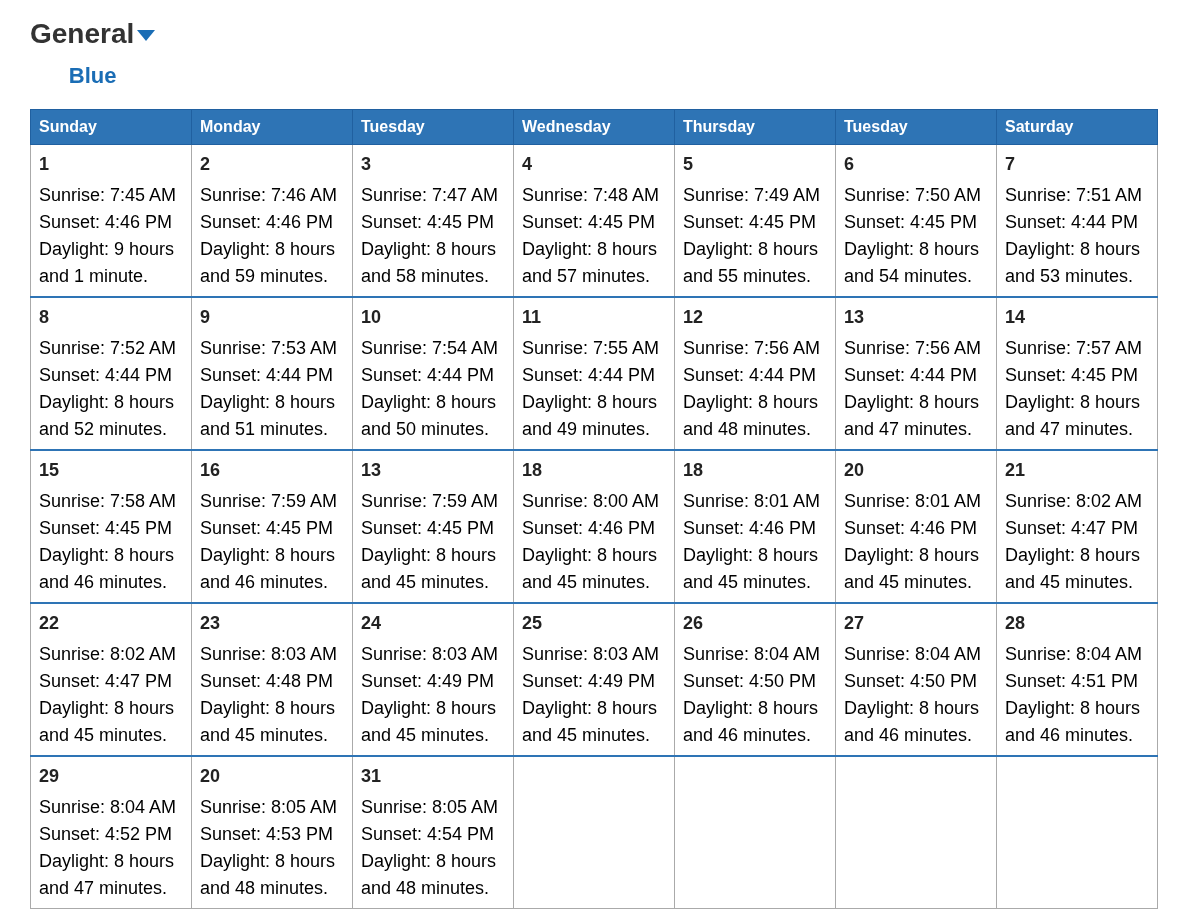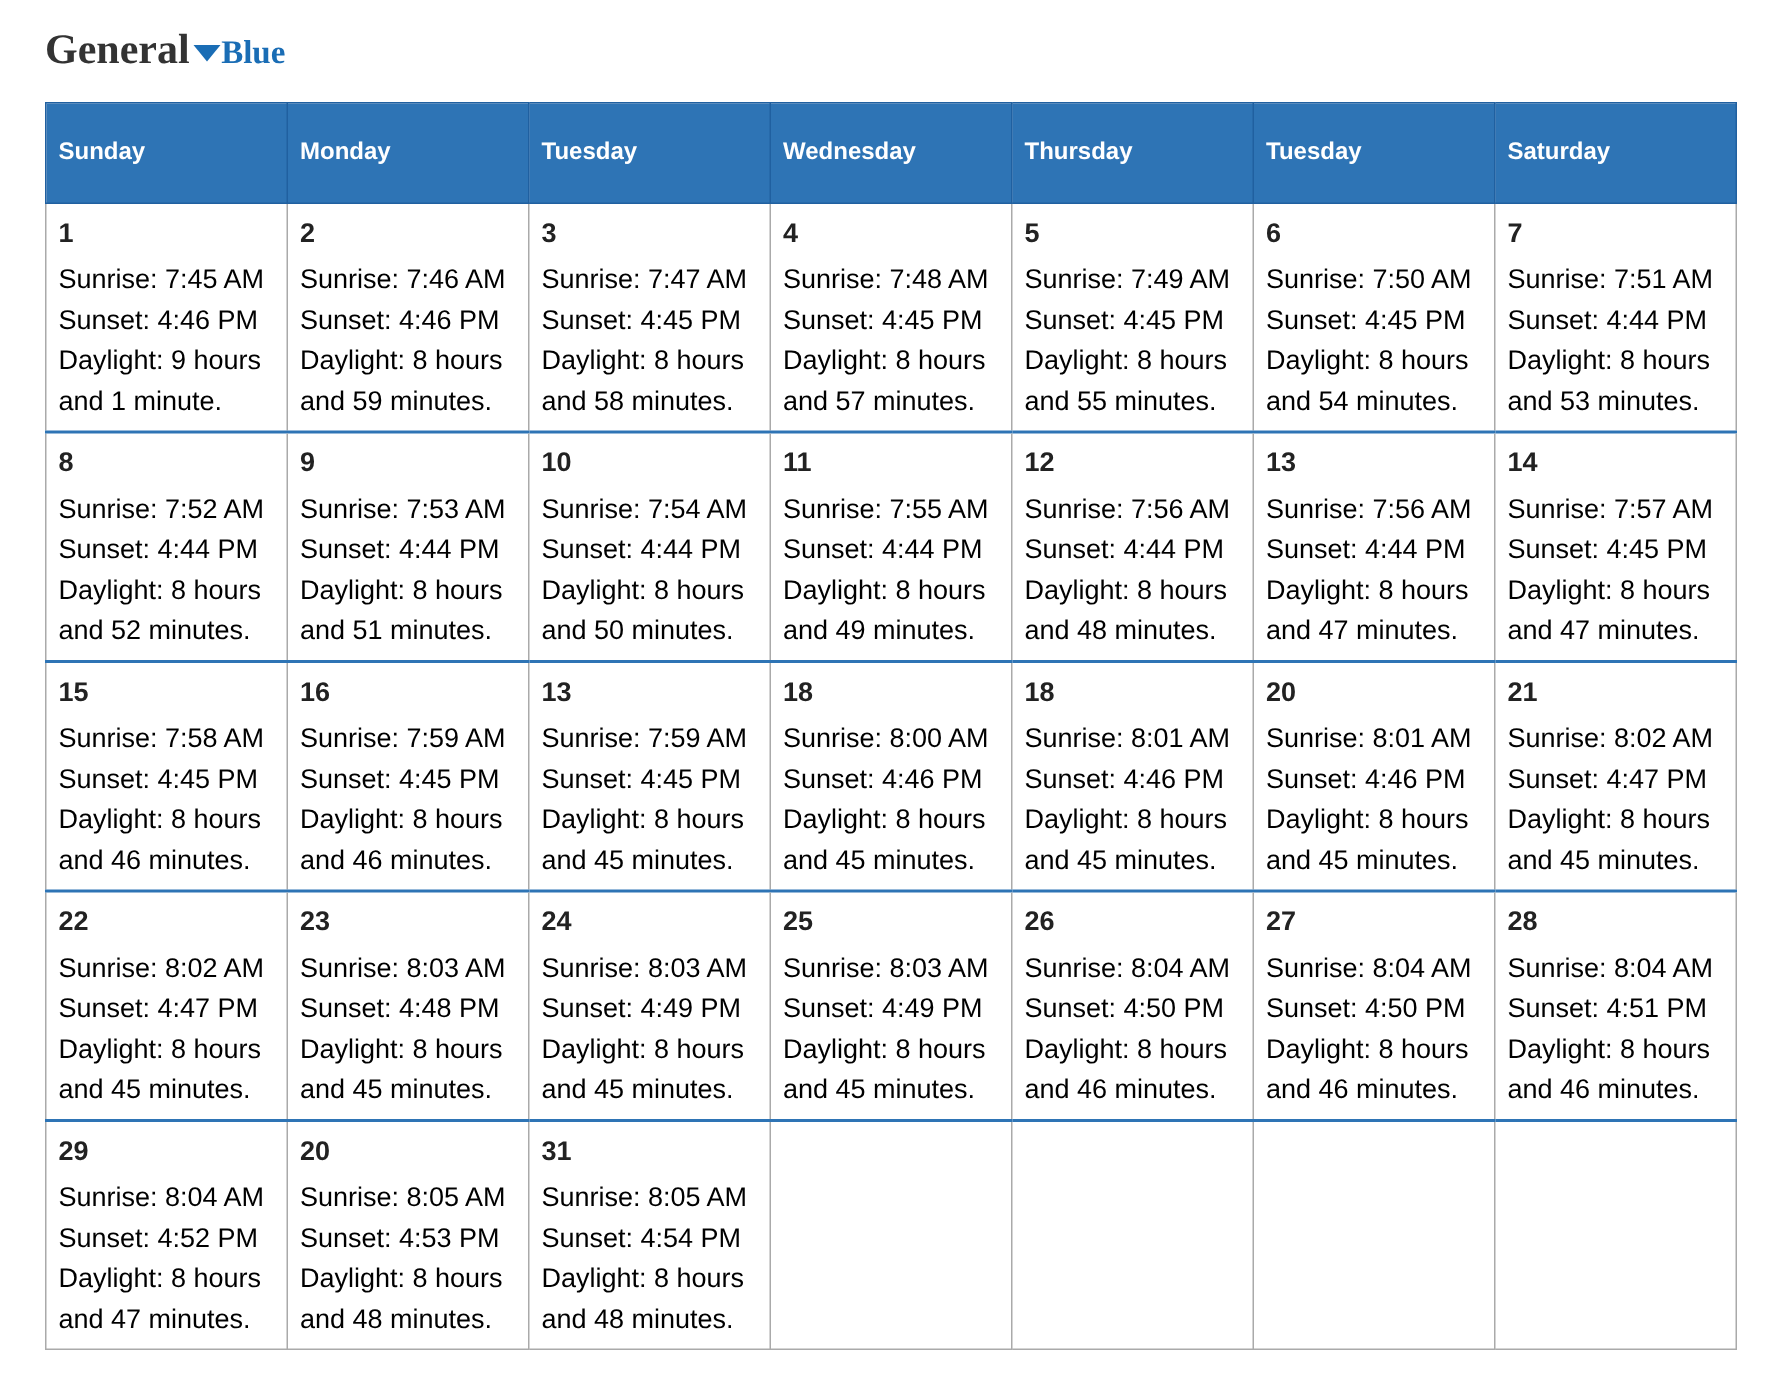--- a/index.html
+++ b/index.html
@@ -12,35 +12,34 @@
       padding: 20px 30px;
     }
     .header {
       display: flex;
       justify-content: space-between;
       align-items: flex-start;
       margin-bottom: 20px;
     }
     .logo {
       display: flex;
-      flex-direction: row;
+      flex-direction: column;
       align-items: center;
-      font-family: Liberation Serif, serif;
     }
     .logo-text {
       font-size: 28px;
       font-weight: bold;
       color: #333;
       line-height: 1;
     }
     .logo-line2 {
       font-size: 22px;
       font-weight: bold;
       color: #1a6db5;
-      margin-top: 2px;
+      margin-top: 15px;
     }
     .title-block {
       text-align: right;
     }
     .month-title {
       font-size: 52px;
       font-weight: bold;
       color: #222;
       line-height: 1.1;
     }
@@ -51,21 +50,21 @@
     .calendar-table {
       width: 100%;
       border-collapse: collapse;
       border: 1px solid #999;
     }
     .calendar-table th {
       background: #2e74b5;
       color: #fff;
       font-size: 16px;
       font-weight: bold;
-      padding: 24px 8px;
+      padding: 8px 8px;
       border: 1px solid #2060a0;
       text-align: left;
     }
     .calendar-table td {
       vertical-align: top;
       border: 1px solid #aaa;
       padding: 6px 8px;
       width: 14.28%;
       min-height: 100px;
       font-size: 13px;

